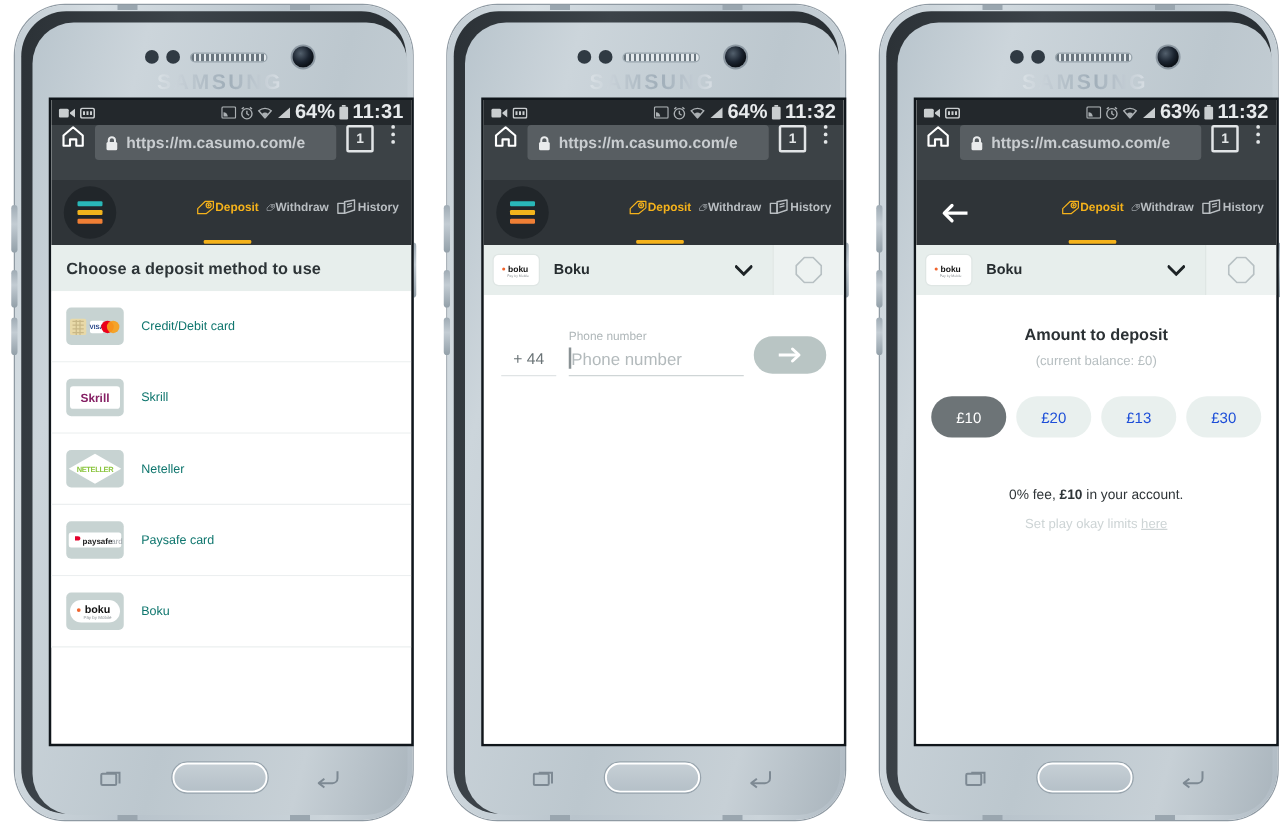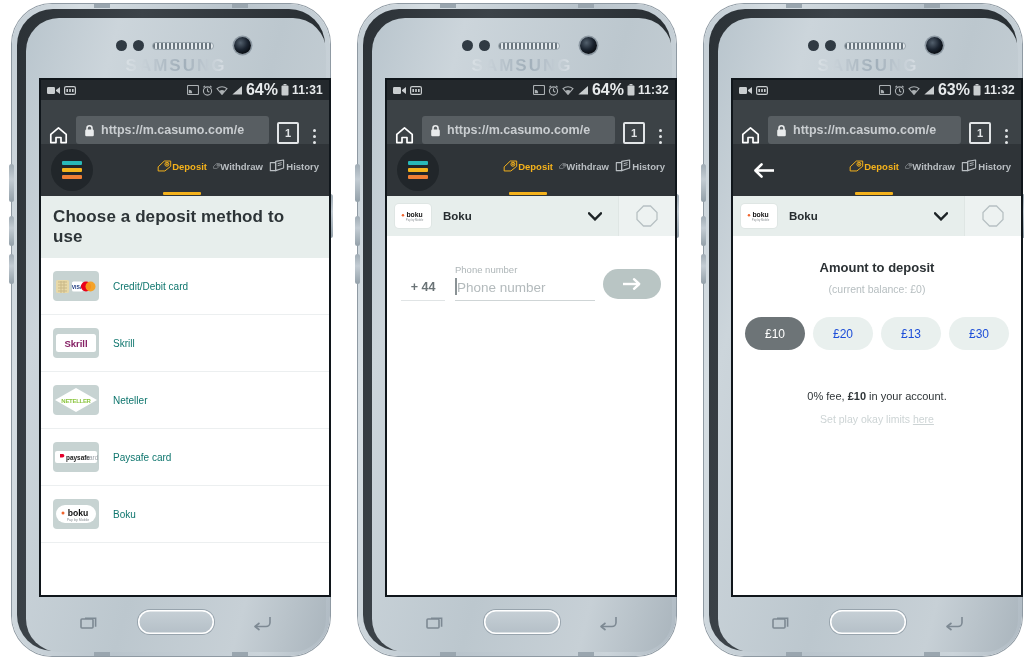--- a/index.html
+++ b/index.html
@@ -63,62 +63,62 @@
 
   
   .screen{position:absolute;left:15px;top:62px;width:288px;height:515px;background:#ffffff;overflow:hidden;
     box-shadow:0 0 0 2px #10161b;}
 
   
   .statusbar{height:20px;background:#23282c;display:flex;align-items:center;padding:0 6px;color:#e7eaec;font-size:10px;}
   .sb-left{display:flex;gap:4px;align-items:center;}
   .sb-right{margin-left:auto;display:flex;gap:3px;align-items:center;font-size:11px;font-weight:bold;}
   .sb-ic{opacity:.85;display:block;}
-  .sb-time{font-size:12px;font-weight:bold;letter-spacing:.2px;}
+  .sb-time{font-size:16px;font-weight:bold;letter-spacing:.2px;}
   .sb-pct{font-size:16px;font-weight:bold;}
 
   
-  .chrome{height:44px;background:#3c4246;display:flex;align-items:flex-end;padding:0 8px;gap:8px;}
+  .chrome{height:44px;background:#3c4246;display:flex;align-items:flex-start;padding:0 8px;gap:8px;}
   .urlbar{flex:1;height:28px;background:#585e62;border-radius:3px;display:flex;align-items:center;gap:6px;padding:0 8px;overflow:hidden;}
   .urltext{color:#c9cdd0;font-size:12.5px;font-weight:bold;white-space:nowrap;overflow:hidden;}
   .tabcount{width:18px;height:18px;border:2px solid #e2e5e7;border-radius:2px;color:#e2e5e7;
     font-size:11px;font-weight:bold;display:flex;align-items:center;justify-content:center;}
   .kebab{width:14px;display:flex;flex-direction:column;align-items:center;gap:3px;}
   .kebab i{width:3px;height:3px;border-radius:50%;background:#e2e5e7;display:block;}
 
   
   .appnav{height:52px;background:#2f3438;display:flex;align-items:center;padding:0 10px;position:relative;}
   .burger{width:42px;height:42px;border-radius:50%;background:#21262a;display:flex;flex-direction:column;
     align-items:center;justify-content:center;gap:3px;}
   .burger i{display:block;width:20px;height:4px;border-radius:1px;}
   .backarrow{width:42px;height:42px;display:flex;align-items:center;justify-content:center;}
   .navtabs{margin-left:auto;display:flex;align-items:flex-end;gap:6px;height:100%;padding-bottom:2px;}
   .navtab{width:50px;display:flex;align-items:center;justify-content:flex-end;height:100%;position:relative;padding-bottom:3px;}
   .navtab .lbl{font-size:9.5px;font-weight:bold;color:#b9bec2;margin-top:1px;}
   .navtab.active .lbl{color:#f5b21b;}
   .navtab .underline{position:absolute;bottom:0;left:6px;right:6px;height:3px;background:#f5b21b;border-radius:1px;}
 
   
-  .panel-head{background:#e7eeec;padding:11px 12px;font-size:17px;font-weight:bold;color:#2d3437;letter-spacing:.1px;}
+  .panel-head{background:#e7eeec;padding:11px 12px;font-size:13px;font-weight:bold;color:#2d3437;letter-spacing:.1px;}
   .method{display:flex;align-items:center;gap:14px;padding:13px 12px;border-bottom:1px solid #eceff0;background:#fff;}
   .method .logo{width:46px;height:30px;border-radius:4px;background:#c7d3d2;display:flex;align-items:center;justify-content:center;flex:0 0 auto;overflow:hidden;}
   .method .nm{font-size:10px;color:#0f766e;}
 
   
   .bokubar{display:flex;align-items:center;background:#e7eeec;height:40px;}
   .bokubar .logo{width:36px;height:24px;border-radius:4px;background:#ffffff;margin-left:8px;
     display:flex;align-items:center;justify-content:center;overflow:hidden;box-shadow:0 0 0 1px #dfe6e4;}
   .bokubar .nm{font-size:11.5px;font-weight:bold;color:#262c2f;margin-left:12px;}
   .bokubar .chev{margin-left:auto;margin-right:16px;}
   .bokubar .octa{width:56px;height:40px;border-left:1px solid #dfe6e4;display:flex;align-items:center;justify-content:center;background:#edf2f1;}
 
   
   .p2body{background:#fff;height:434px;position:relative;}
   .numrow{display:flex;align-items:flex-end;gap:10px;padding:28px 14px 0 14px;}
-  .cc{font-size:12.5px;color:#6a7376;padding-bottom:6px;width:44px;border-bottom:1px solid #e0e4e5;text-align:center;font-weight:bold;}
+  .cc{font-size:12.5px;color:#6a7376;padding-bottom:6px;width:44px;border-bottom:1px solid #e0e4e5;text-align:center;}
   .fieldwrap{flex:1;position:relative;}
   .flabel{font-size:9.5px;color:#aeb6b8;margin-bottom:3px;}
   .finput{width:100%;border:none;border-bottom:1px solid #cfd5d6;font-size:13.5px;color:#b3babc;
     padding:2px 0 5px 2px;background:transparent;outline:none;font-family:"Liberation Sans",sans-serif;}
   .finput::placeholder{color:#b3babc;}
   .caret{position:absolute;left:0;bottom:6px;width:1.5px;height:17px;background:#8a9295;}
   .gobtn{width:58px;height:30px;border-radius:16px;background:#b9c5c4;display:flex;align-items:center;justify-content:center;margin-bottom:2px;}
 
   
   .p3body{background:#fff;height:434px;position:relative;display:flex;flex-direction:column;}

